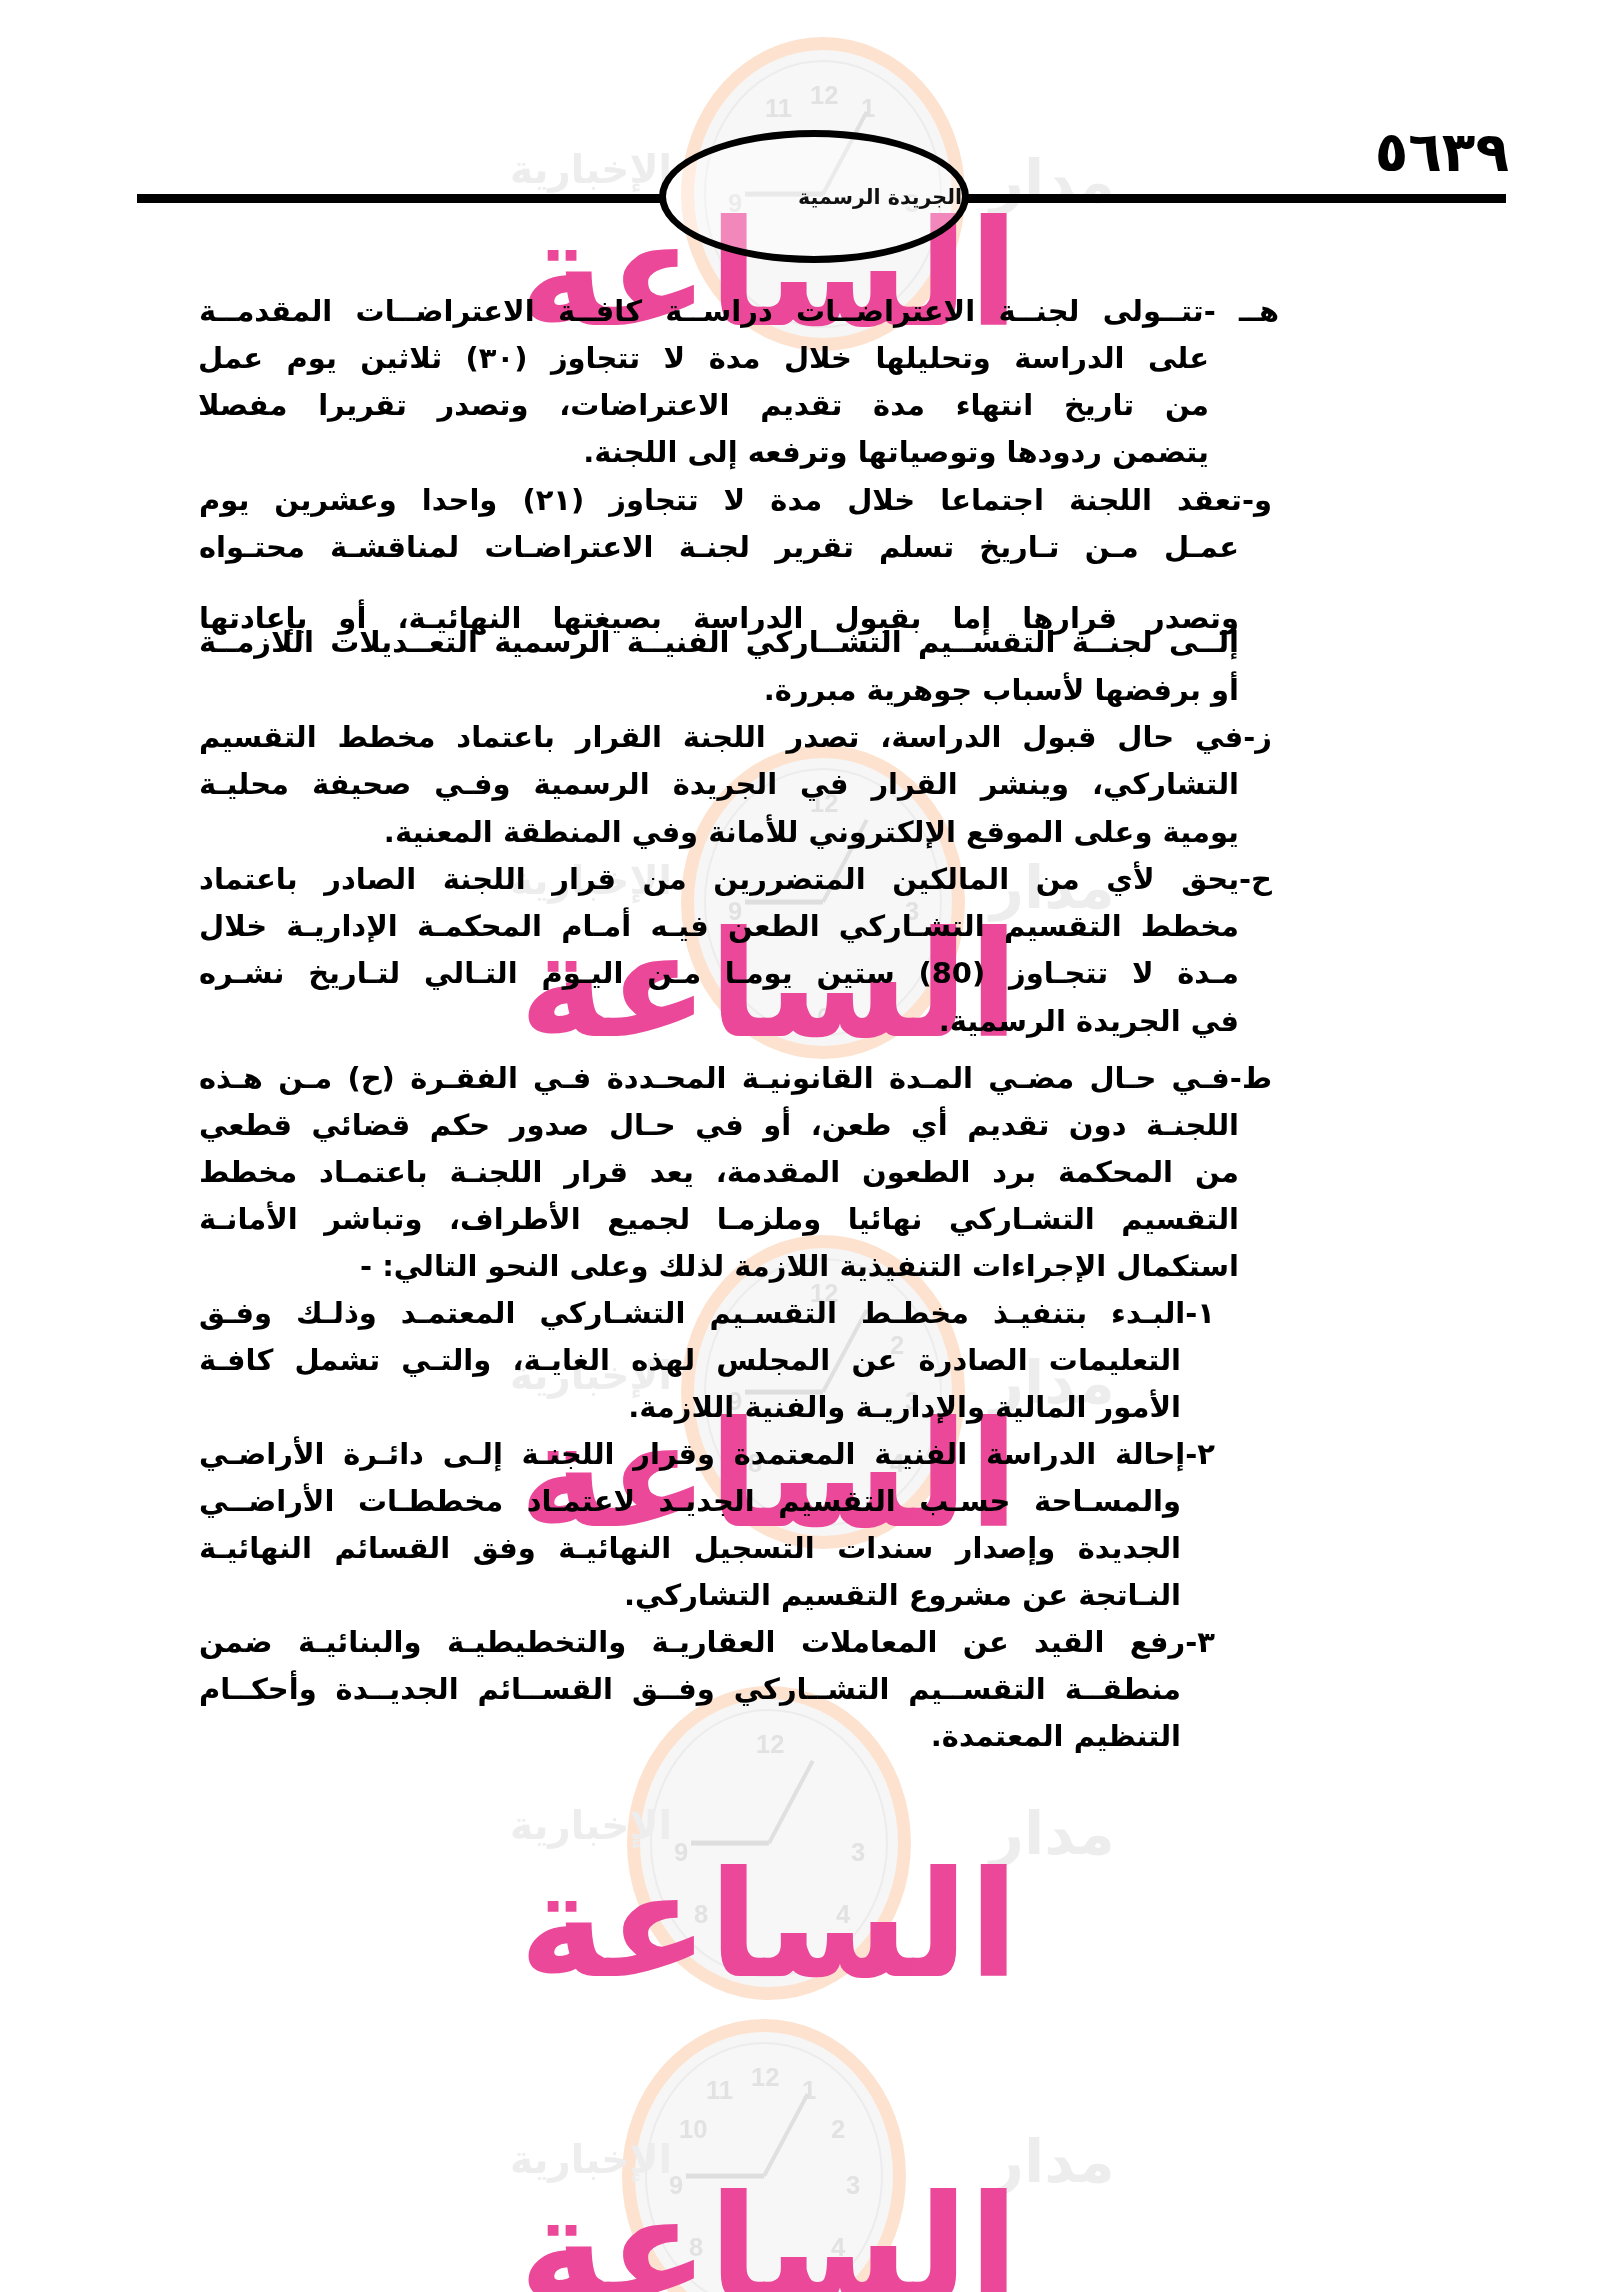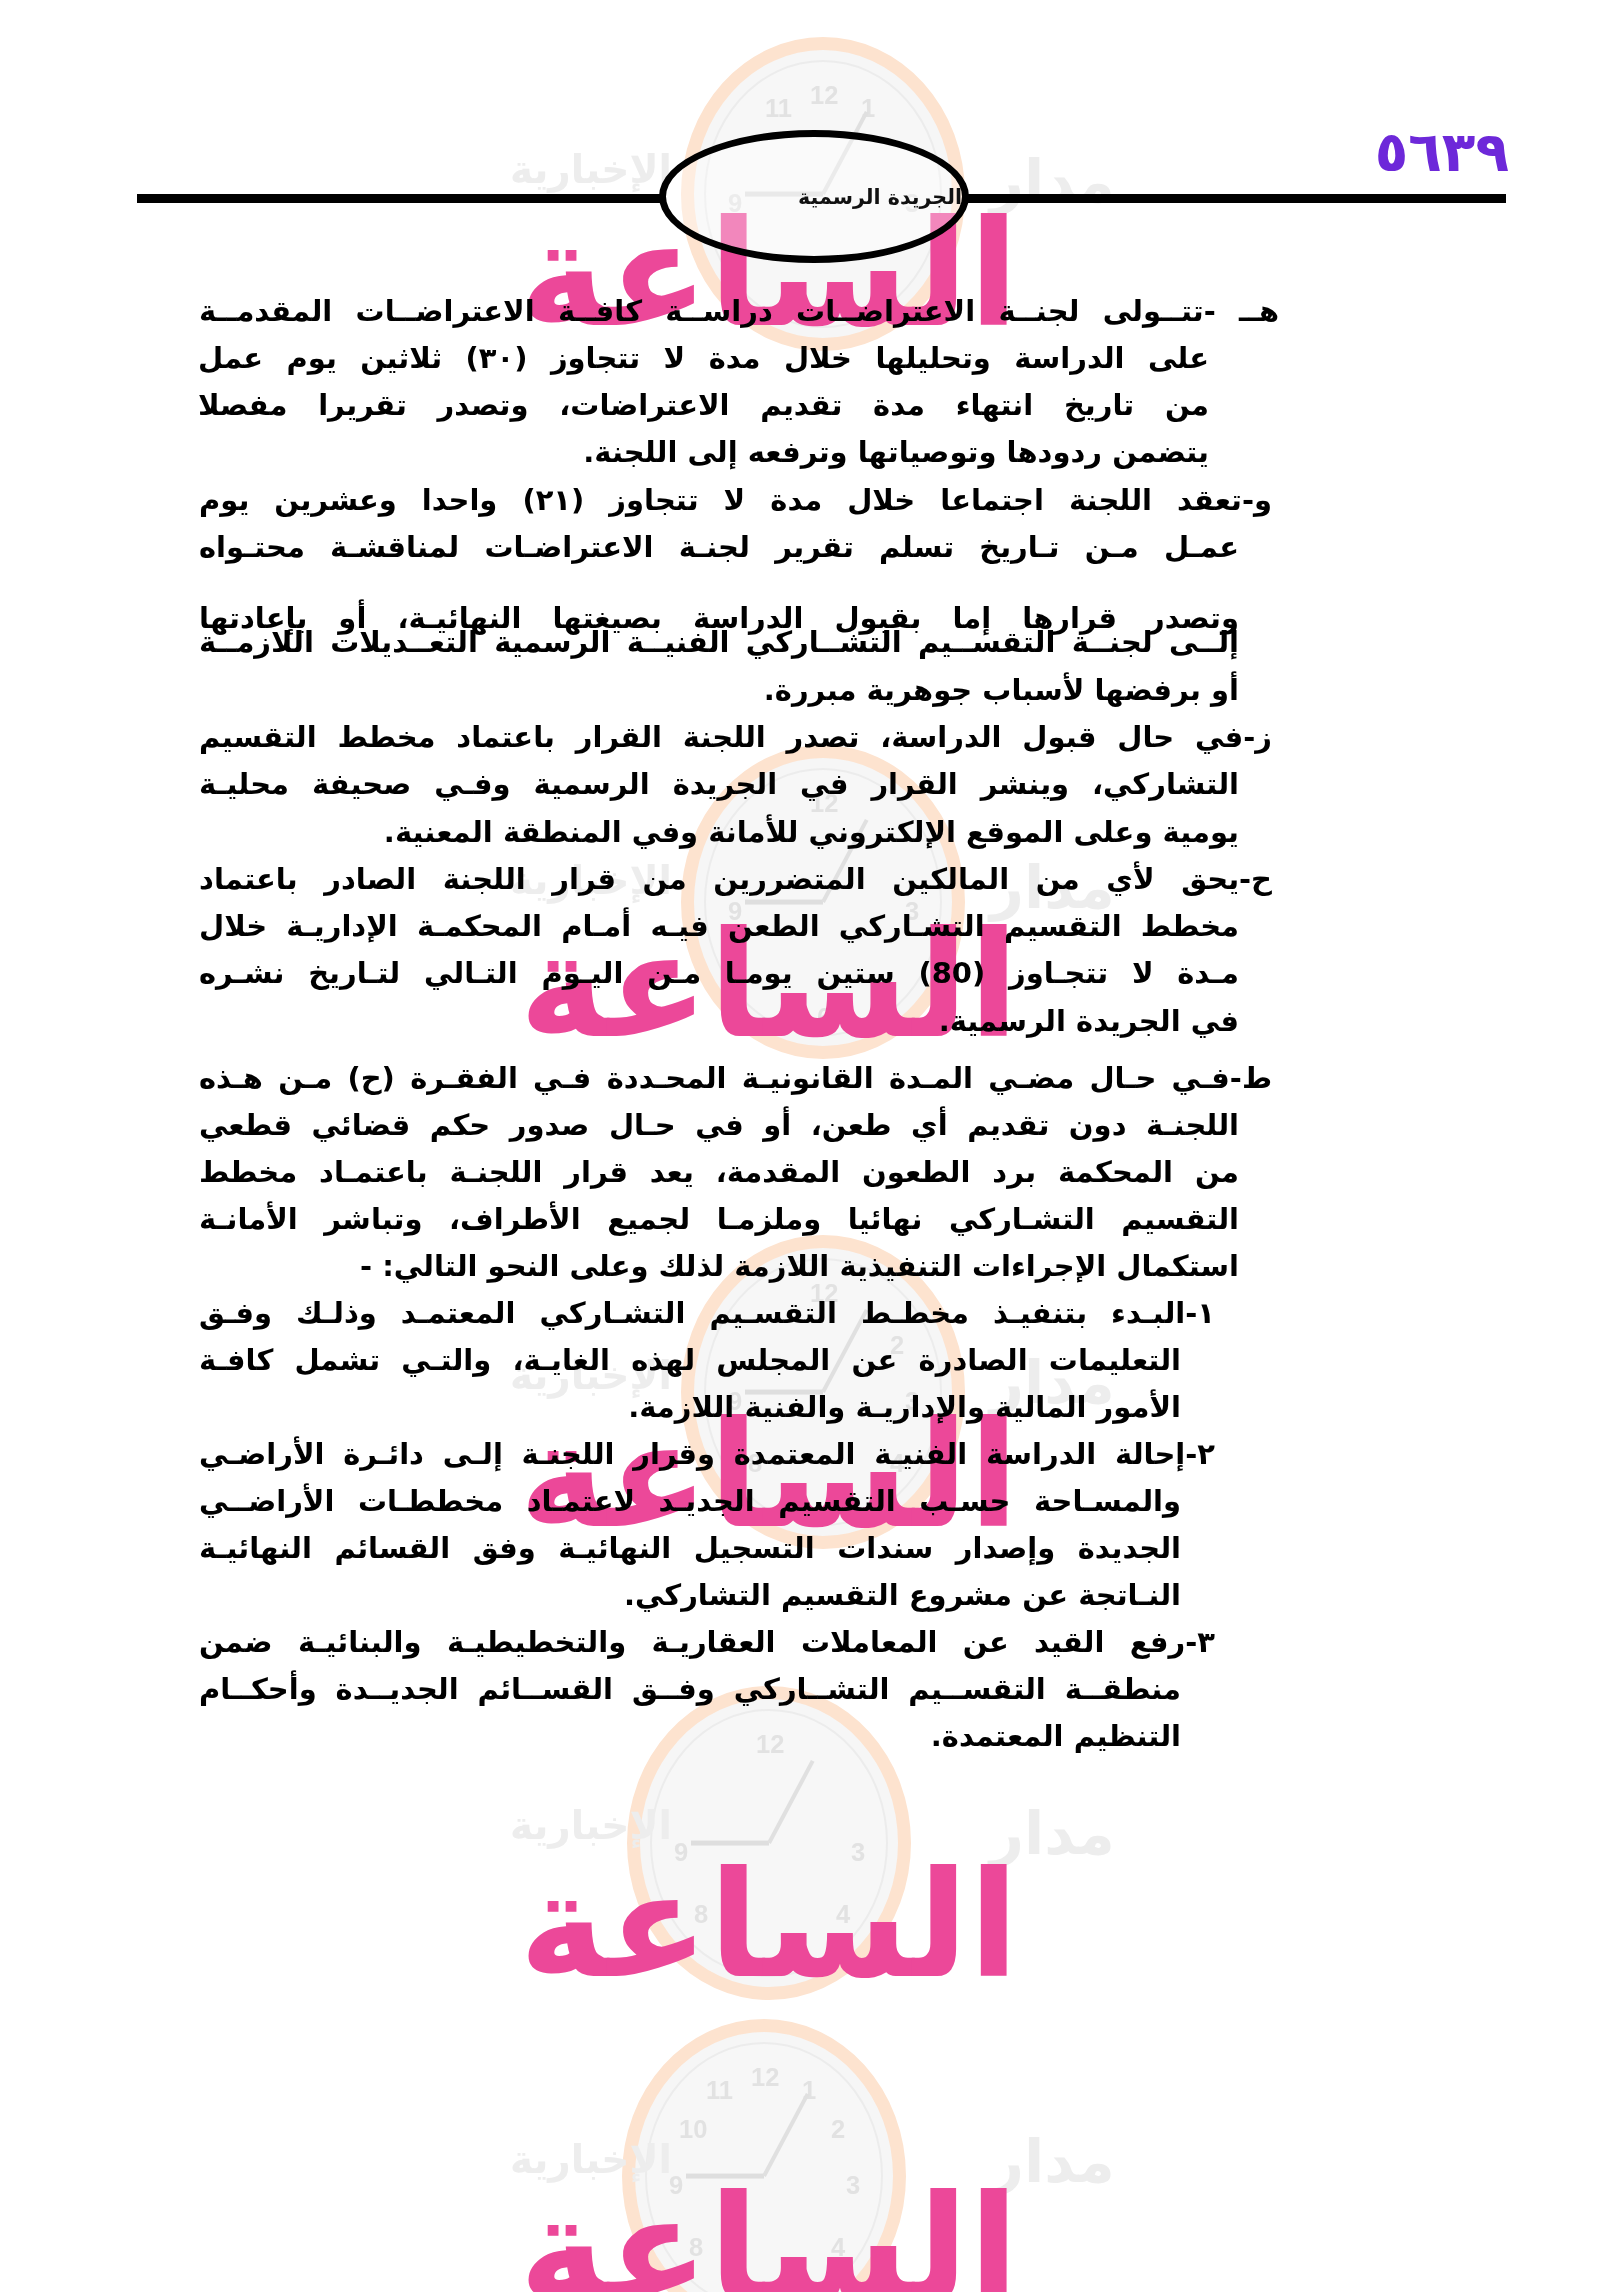--- a/index.html
+++ b/index.html
@@ -12,21 +12,21 @@
     border: 13.7px solid #fde3cf; background: #f6f6f6; box-sizing: border-box; }
   .wm-clock .face { position:absolute; inset:9.8px; border-radius:50%; background:#f7f7f7; border:2px solid #ececec; }
   .wm-clock .num { position:absolute; font-family:"Liberation Sans", sans-serif; font-weight:bold; color:#e2e2e2; font-size:25.5px; }
   .wm-clock .hand-h { position:absolute; left:50%; top:50%; width:78px; height:4.9px; background:#dedede; transform-origin:0 50%; transform: translate(-100%, -50%); }
   .wm-clock .hand-m { position:absolute; left:50%; top:50%; width:3.9px; height:93px; background:#e0e0e0; transform-origin:50% 100%; transform: translate(-50%,-100%) rotate(28deg); }
   .wm-text-small { font-family:"DejaVu Sans", sans-serif; font-weight:bold; color:#ededed; font-size:39px; direction: rtl; }
   .wm-text-big { font-family:"DejaVu Sans", sans-serif; font-weight:bold; color:#ec4899; font-size:147px; direction: rtl; line-height:1; }
 
   
   .page-number { position:absolute; left:1367px; top:125px; width:142px; text-align:right;
-    font-family:"DejaVu Sans", sans-serif; font-weight:bold; font-size:55px; color:#6d28d9; line-height:1; direction: rtl; }
+    font-family:"DejaVu Sans", sans-serif; font-weight:bold; font-size:55px; color:#000000; line-height:1; direction: rtl; }
   .rule { position:absolute; top:194px; height:8.8px; background:#000; }
   .rule-left { left:137px; width:524px; }
   .rule-right { left:965px; width:541px; }
   .header-oval { position:absolute; left:659px; top:130px; width:310px; height:133px;
     border:7.8px solid #000; border-radius:50%; box-sizing:border-box; background: rgba(255,255,255,0.35);
     display:flex; align-items:center; justify-content:flex-end; }
   .header-title { font-family:"DejaVu Sans", sans-serif; font-size:20.6px; font-weight:bold; color:#111; direction: rtl; }
 
   
   .text-line { position:absolute; right:0; height:47px; line-height:47px;

